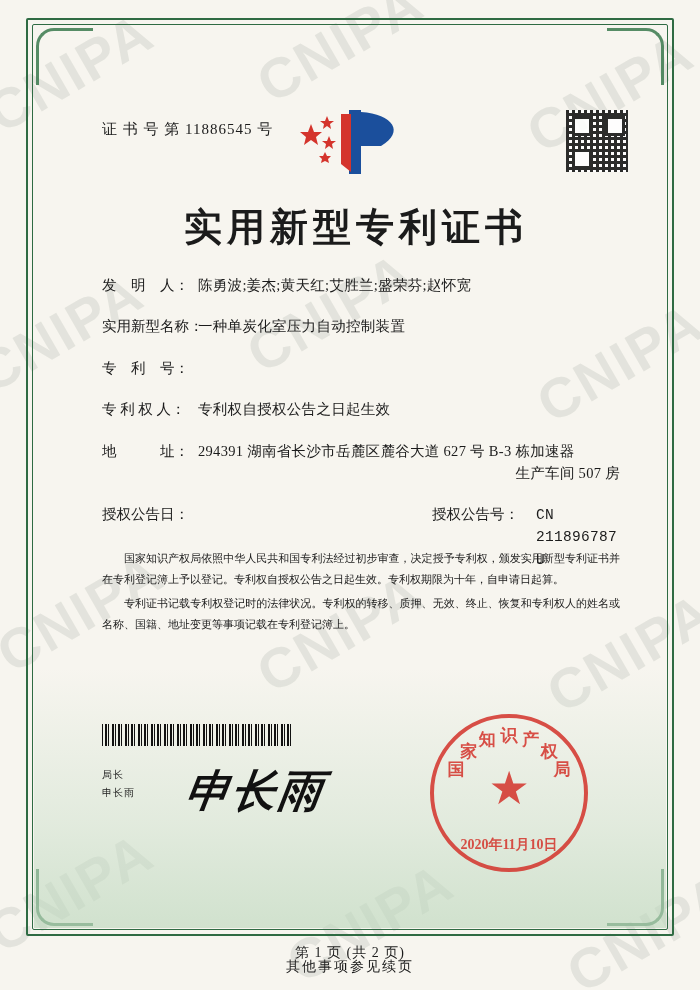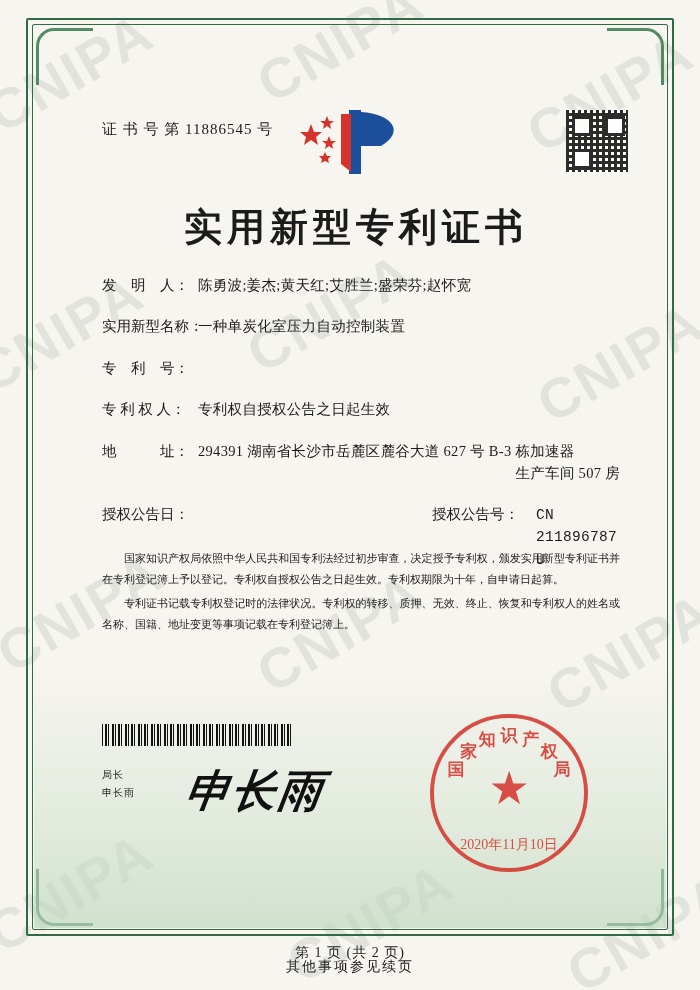--- a/index.html
+++ b/index.html
@@ -272,21 +272,21 @@
     color: #d4342c;
     line-height: 1;
   }
   .seal-date {
     position: absolute;
     left: 50%;
     bottom: 14px;
     transform: translateX(-50%);
     font-size: 14px;
     color: #d4342c;
-    font-weight: normal;
+    font-weight: bold;
     white-space: nowrap;
   }
 
   
   .page-num {
     position: absolute;
     left: 0; right: 0;
     bottom: 28px;
     text-align: center;
     font-size: 14px;

